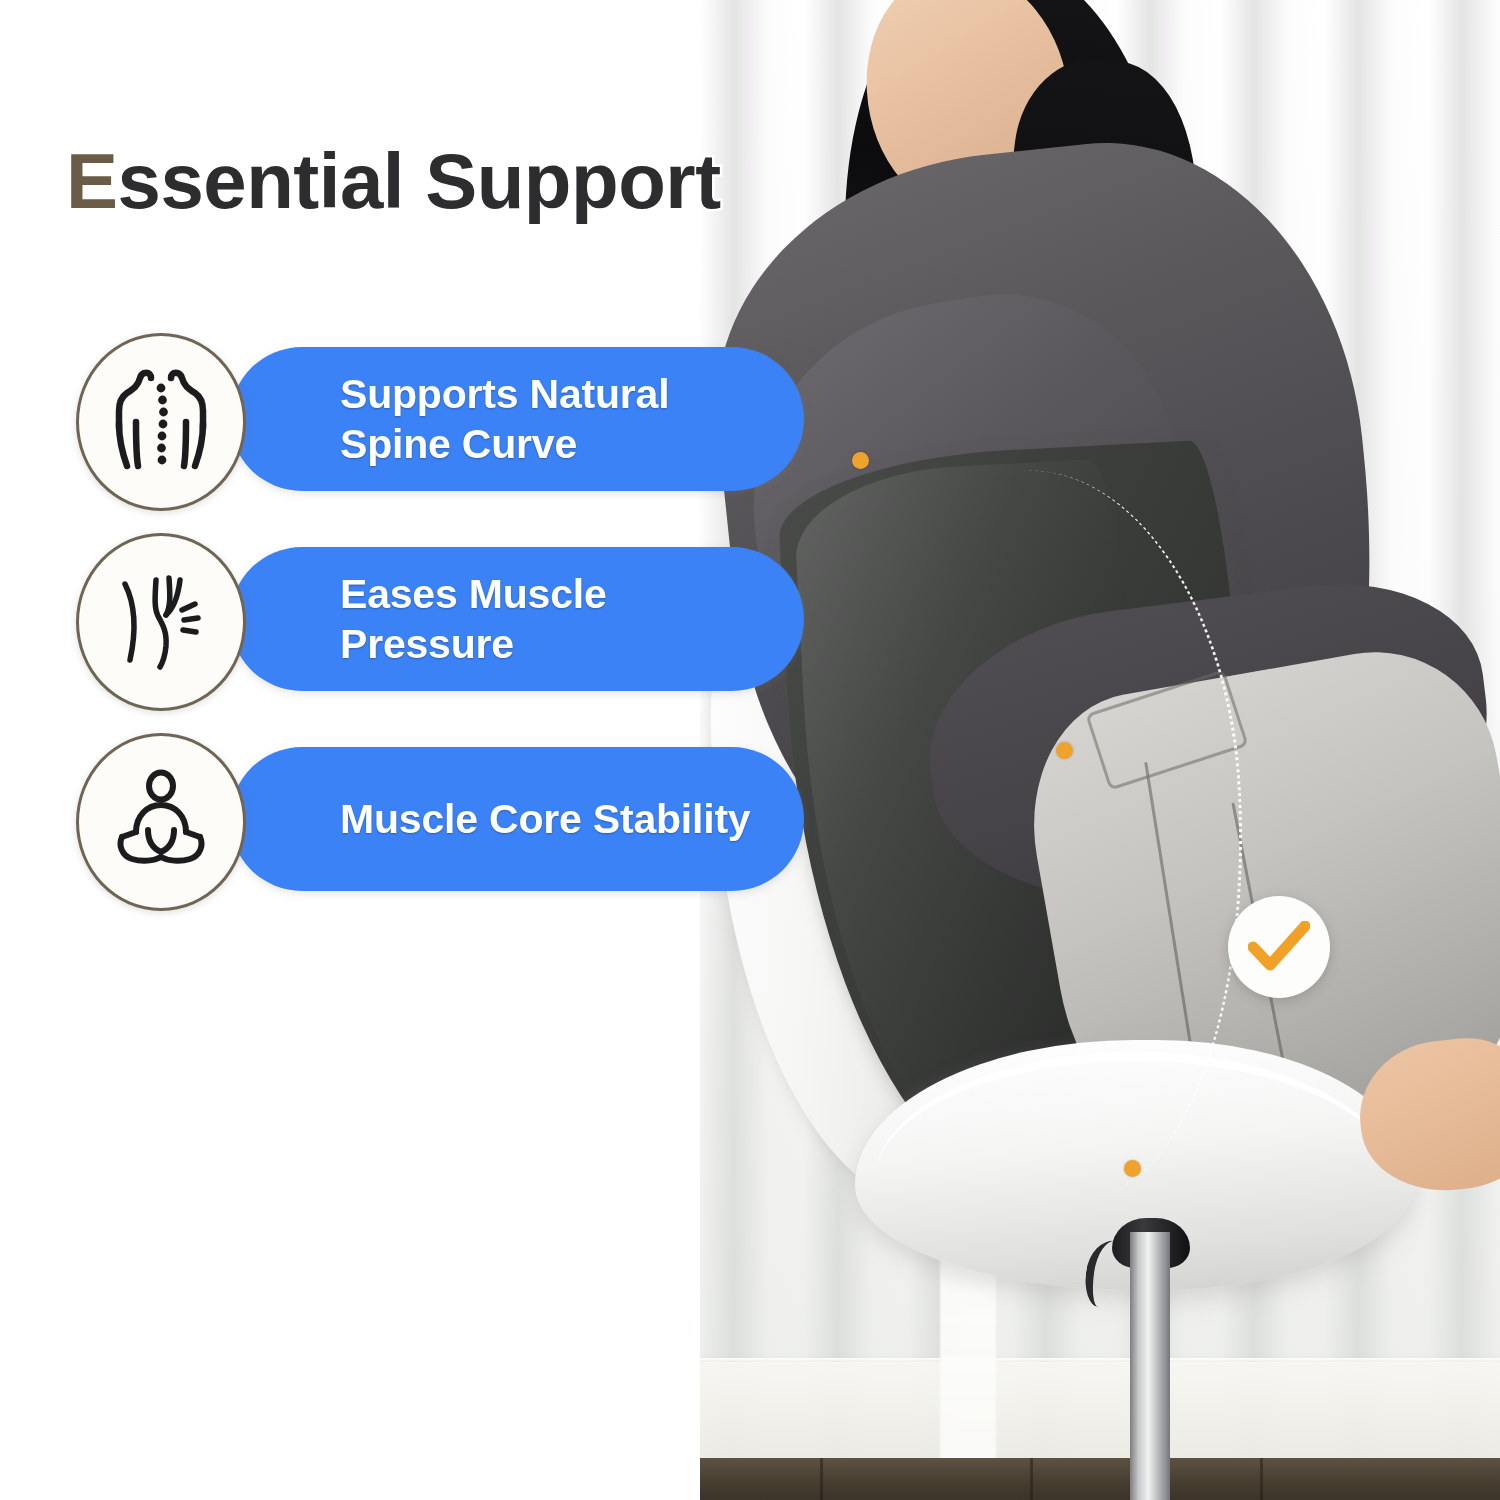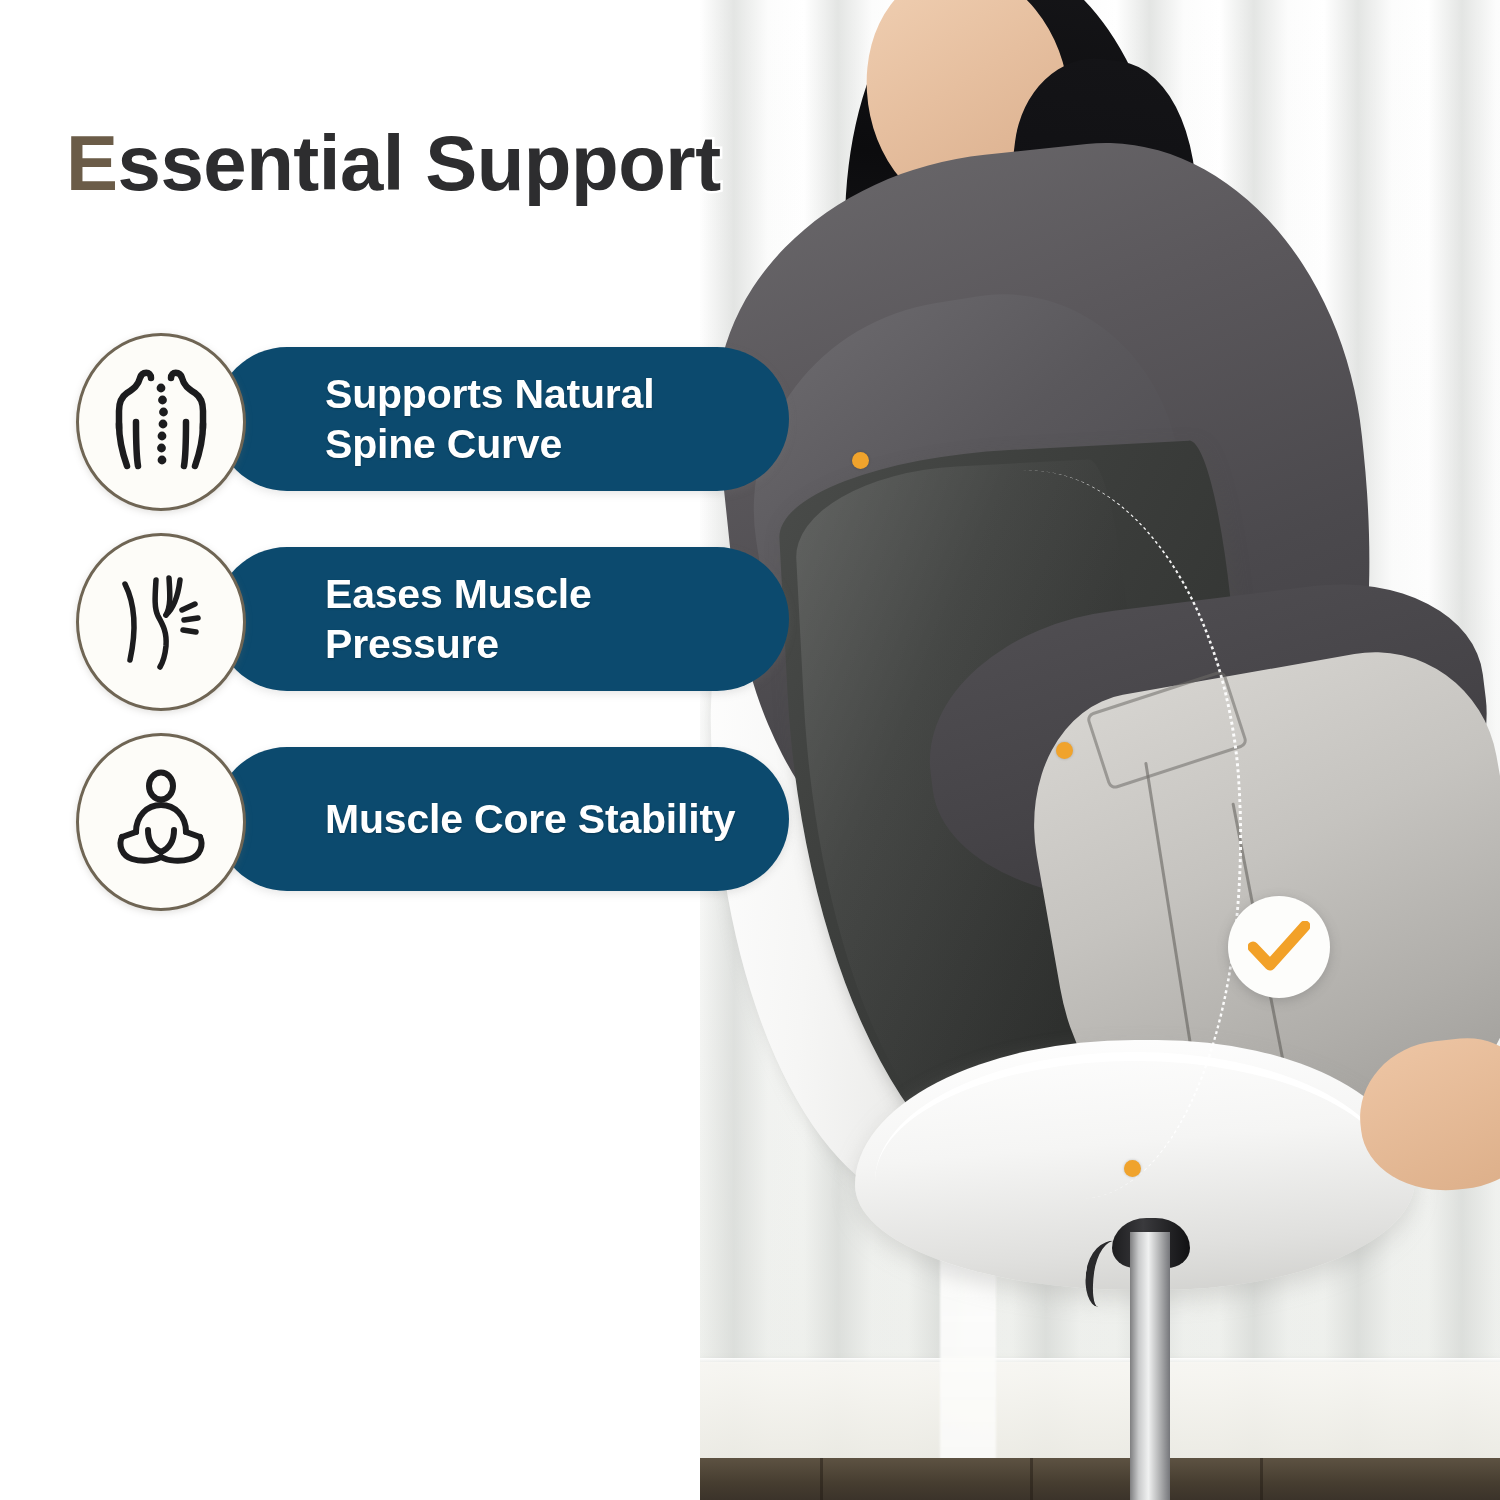--- a/index.html
+++ b/index.html
@@ -275,21 +275,21 @@
     box-shadow: 0 3px 12px rgba(90,90,88,0.3);
     display: flex;
     align-items: center;
     justify-content: center;
   }
 
   
   .headline {
     position: absolute;
     left: 66px;
-    top: 62px;
+    top: 80px;
     width: 900px;
     font-size: 78px;
     font-weight: 700;
     line-height: 1.28;
     letter-spacing: -0.5px;
     color: #2d2d2f;
     -webkit-text-stroke: 5px #ffffff;
     paint-order: stroke fill;
     z-index: 6;
   }
@@ -302,25 +302,25 @@
     top: 333px;
     width: 680px;
     z-index: 7;
   }
   .feature-row {
     position: relative;
     height: 200px;
   }
   .pill {
     position: absolute;
-    left: 149px;
+    left: 164px;
     top: 14px;
     width: 574px;
     height: 144px;
-    background: #0c4a6e;
+    background: #3b82f6;
     border-radius: 72px;
     box-sizing: border-box;
     padding: 0 26px 0 110px;
     display: flex;
     align-items: center;
     box-shadow: 0 3px 9px rgba(120,120,120,0.18);
   }
   .pill-text {
     color: #ffffff;
     font-size: 41px;

